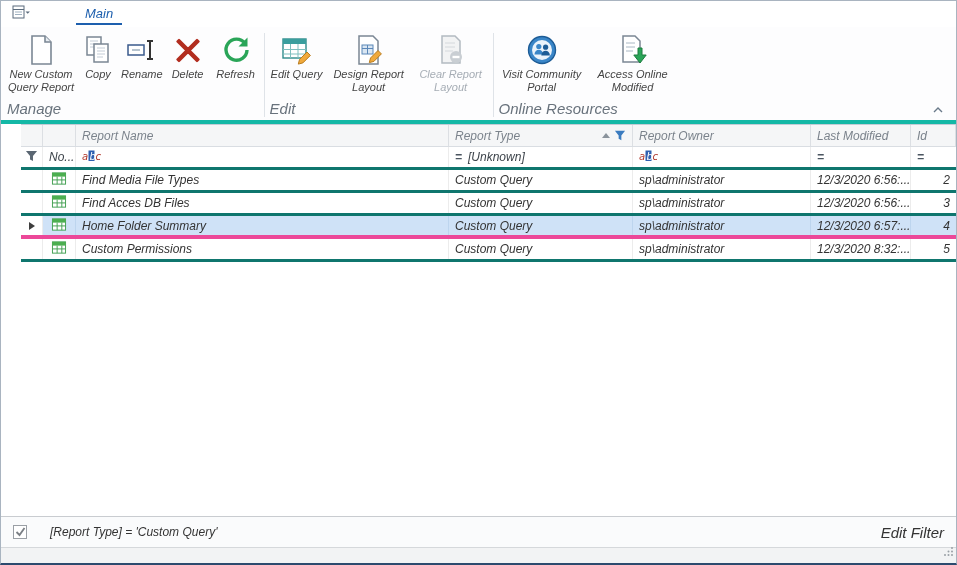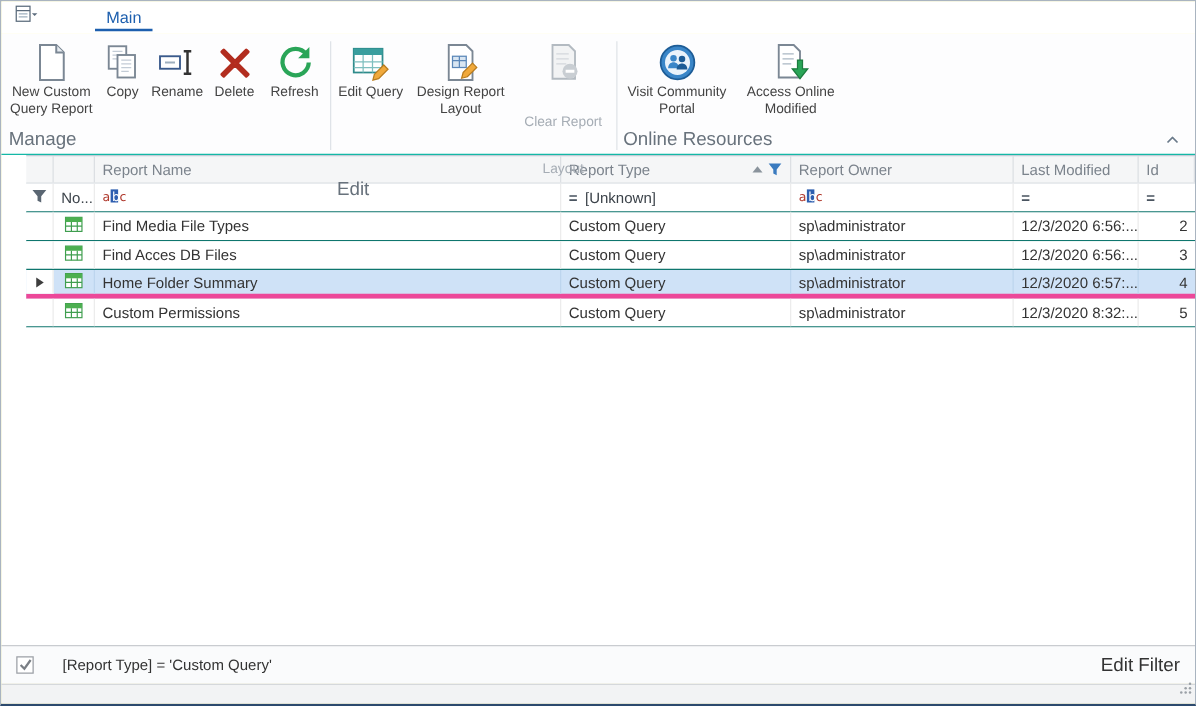--- a/index.html
+++ b/index.html
@@ -1,43 +1,43 @@
 <!DOCTYPE html>
 <html><head>
 <meta charset="utf-8">
 <style>
   * { margin:0; padding:0; box-sizing:border-box; }
   html,body { background:#e8e8e8; }
   body { font-family:"Liberation Sans", sans-serif; }
   .window{
-    width:957px; height:565px; background:#fef9c3; position:relative;
+    width:957px; height:565px; background:#d946ef; position:relative;
     border:1px solid #a9b4c0; border-bottom:2px solid #2c4a6e;
-    display:flex; flex-direction:column; overflow:hidden;
+    display:flex; flex-direction:column; overflow:hidden;font-style:italic;
   }
   
   .tabbar{ height:26px; background:#fff; display:flex; align-items:center; padding-left:7px; flex:0 0 auto; }
   .appbtn{ width:26px; height:20px; display:flex; align-items:center; justify-content:center; cursor:pointer; }
   .tab-main{ margin-left:42px; padding:3px 9px 2px; font-size:13px; color:#1d5fae; border-bottom:2px solid #1d5fae; cursor:pointer; }
   
-  .ribbon{ height:97px; flex:0 0 auto; background:#fdfdfe; border-bottom:1px solid #14b8a6; display:flex; padding:3px 2px 0 2px; position:relative; }
+  .ribbon{ height:97px; flex:0 0 auto; background:#fdfdfe; border-bottom:4px solid #14b8a6; display:flex; padding:3px 2px 0 2px; position:relative; }
   .rgroup{ display:flex; flex-direction:column; }
   .rgroup-buttons{ display:flex; align-items:stretch; flex:1; padding:0 1px; }
   .rgroup-label{ text-align:left; font-size:15px; color:#68727c; padding:1px 4px 3px; }
   .rsep{ width:1px; background:#dfe3e8; margin:3px 1px 3px 1px; }
   .rbtn{ display:flex; flex-direction:column; align-items:center; padding:4px 3px 0; cursor:pointer; border-radius:2px; }
   .ric{ width:32px; height:32px; margin-bottom:2px; flex:0 0 auto; }
   .rbtn .l{ font-size:11px; line-height:13px; color:#444; text-align:center; white-space:nowrap; }
-  .rbtn.disabled{ cursor:default;gap:24px; }
+  .rbtn.disabled{ cursor:default; }
   .rbtn.disabled .l{ color:#a6adb5; }
   .w74{min-width:74px}.w48{min-width:46px}.w40{min-width:40px}.w44{min-width:44px}.w52{min-width:52px}
   .w58{min-width:60px}.w82{min-width:84px}.w80{min-width:80px}.w92{min-width:92px}.w90{min-width:90px}
   .ribbon-collapse{ position:absolute; right:10px; bottom:6px; width:16px; height:12px; display:flex; align-items:center; justify-content:center; cursor:pointer; }
   
   .gridwrap{ flex:1 1 auto; background:#fff; overflow:hidden; display:flex; flex-direction:column;padding-left:20px; }
-  .grow{ display:grid; grid-template-columns:22px 33px 373px 184px 178px 100px 1fr; height:23px; flex:0 0 auto; border-bottom:1px solid #0f766e; background:#fff; }
+  .grow{ display:grid; grid-template-columns:22px 33px 373px 184px 178px 100px 1fr; height:23px; flex:0 0 auto; border-bottom:3px solid #0f766e; background:#fff; }
   .gcell{ display:flex; align-items:center; padding:0 6px; font-size:12px; color:#333; border-right:1px solid #ececec; overflow:hidden; white-space:nowrap; }
   .gcell:last-child{ border-right:none; }
   .grow.ghead{ background:#f5f6f7; border-bottom:1px solid #d9dde2; border-top:1px solid #c3ccd6; }
   .ghead .gcell{ color:#7b838c; border-right:1px solid #dcdfe3; }
   .grow.gfilter .gcell{ color:#3c434a; }
   .grow.selected{ background:#cfe2f7; border-bottom:4px solid #ec4899; }
   .grow.selected .gcell{ border-right-color:#bdd5ee; }
   .grow.selected .gcell.ind{ background:#fff; border-right-color:#ececec; }
   .gcell.ind{ padding:0 3px; justify-content:center; }
   .gcell.icn{ justify-content:center; padding:0 2px; }

